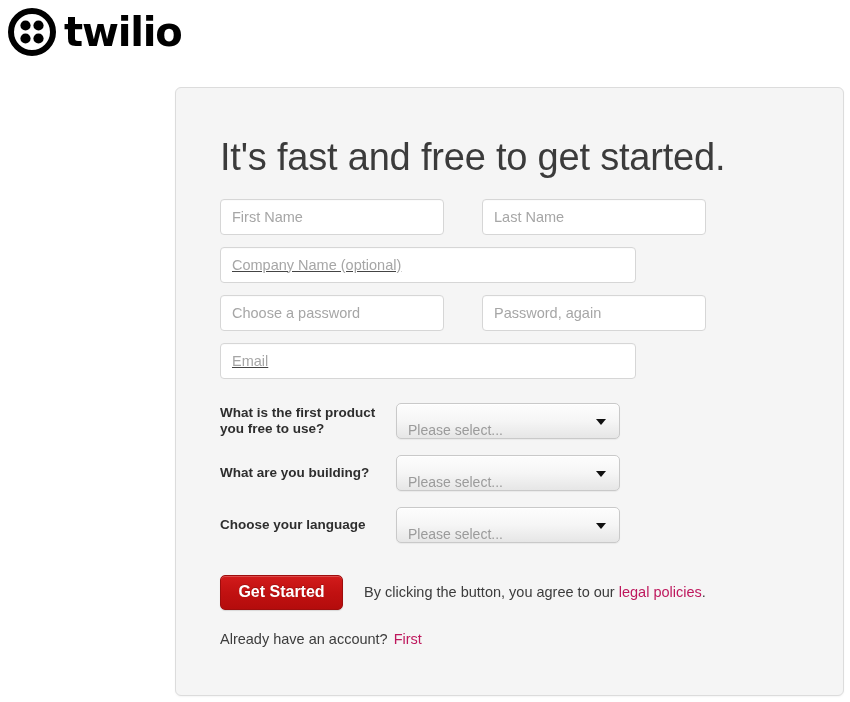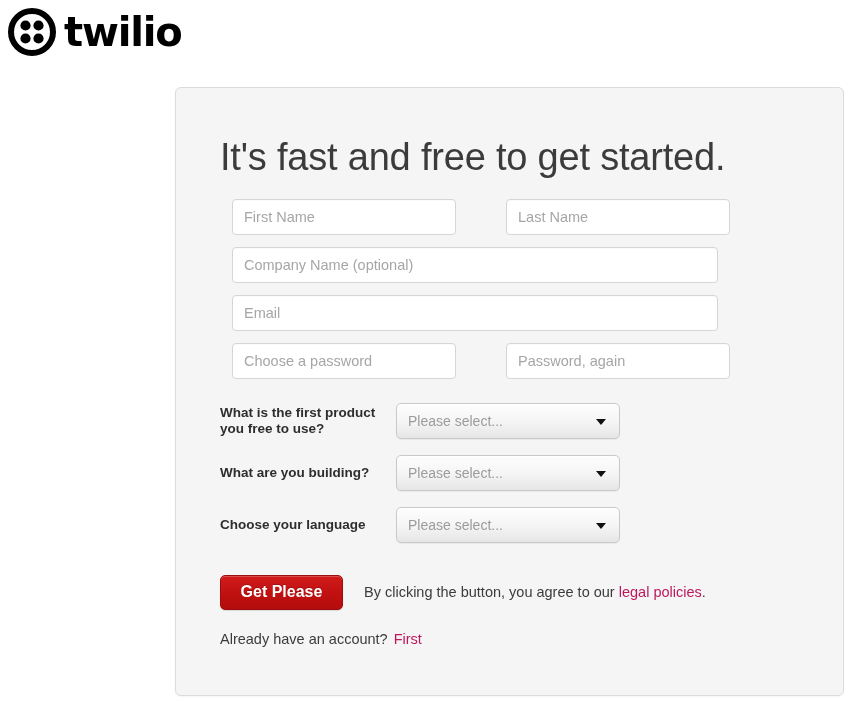--- a/index.html
+++ b/index.html
@@ -81,25 +81,24 @@
     height: 36px;
     border: 1px solid #d6d6d6;
     border-radius: 4px;
     background: #ffffff;
     padding: 0 11px;
     font-family: "Liberation Sans", sans-serif;
     font-size: 14.5px;
     color: #444;
     outline: none;
     box-shadow: inset 0 1px 1px rgba(0,0,0,0.018);
-    margin-left: 12px;
   }
   .txt::placeholder { color: #a6a6a6; opacity: 1; }
   .txt.half { width: 224px; }
-  .txt.full { width: 486px; }
+  .txt.full { width: 416px; text-decoration: underline; }
 
   
   .select-row {
     display: flex;
     align-items: center;
     margin-top: 16px;
   }
   .select-row.first { margin-top: 24px; }
 
   .select-label {
@@ -114,21 +113,21 @@
 
   .sel {
     position: relative;
     width: 224px;
     height: 36px;
     border: 1px solid #c9c9c9;
     border-radius: 5px;
     background: linear-gradient(to bottom, #fdfdfd 0%, #f6f6f6 48%, #e6e6e6 100%);
     box-shadow: inset 0 1px 0 #ffffff, 0 1px 1px rgba(0,0,0,0.05);
     display: flex;
-    align-items: center;
+    align-items: flex-end;
     padding: 0 11px;
     cursor: default;
   }
   .sel-text {
     font-size: 14px;
     color: #9b9b9b;
   }
   .sel-arrow {
     position: absolute;
     right: 13px;
@@ -205,26 +204,26 @@
       <div class="field-row">
         <input class="txt half" type="text" placeholder="First Name" style="">
         <input class="txt half" type="text" placeholder="Last Name" style="">
       </div>
 
       <div class="field-row">
         <input class="txt full" type="text" placeholder="Company Name (optional)" style="">
       </div>
 
       <div class="field-row">
-        <input class="txt full" type="text" placeholder="Email" style="">
-      </div>
-
-      <div class="field-row">
         <input class="txt half" type="password" placeholder="Choose a password" style="">
         <input class="txt half" type="password" placeholder="Password, again" style="">
+      </div>
+
+      <div class="field-row">
+        <input class="txt full" type="text" placeholder="Email" style="">
       </div>
 
       <div class="select-row first">
         <div class="select-label">
           <div>What is the first product</div>
           <div>you free to use?</div>
         </div>
         <div class="sel">
           <span class="sel-text">Please select...</span>
           <span class="sel-arrow"></span>
@@ -245,21 +244,21 @@
         <div class="select-label">
           <div>Choose your language</div>
         </div>
         <div class="sel">
           <span class="sel-text">Please select...</span>
           <span class="sel-arrow"></span>
         </div>
       </div>
 
       <div class="cta-row">
-        <button class="btn-primary" type="button">Get Please</button>
+        <button class="btn-primary" type="button">Get Started</button>
         <div class="legal-text">
           <span>By clicking the button, you agree to our </span><a class="lnk" href="#">legal policies</a><span>.</span>
         </div>
       </div>
 
       <div class="already-row">
         <span>Already have an account?</span>
         <a class="lnk" href="#">First</a>
       </div>
 

